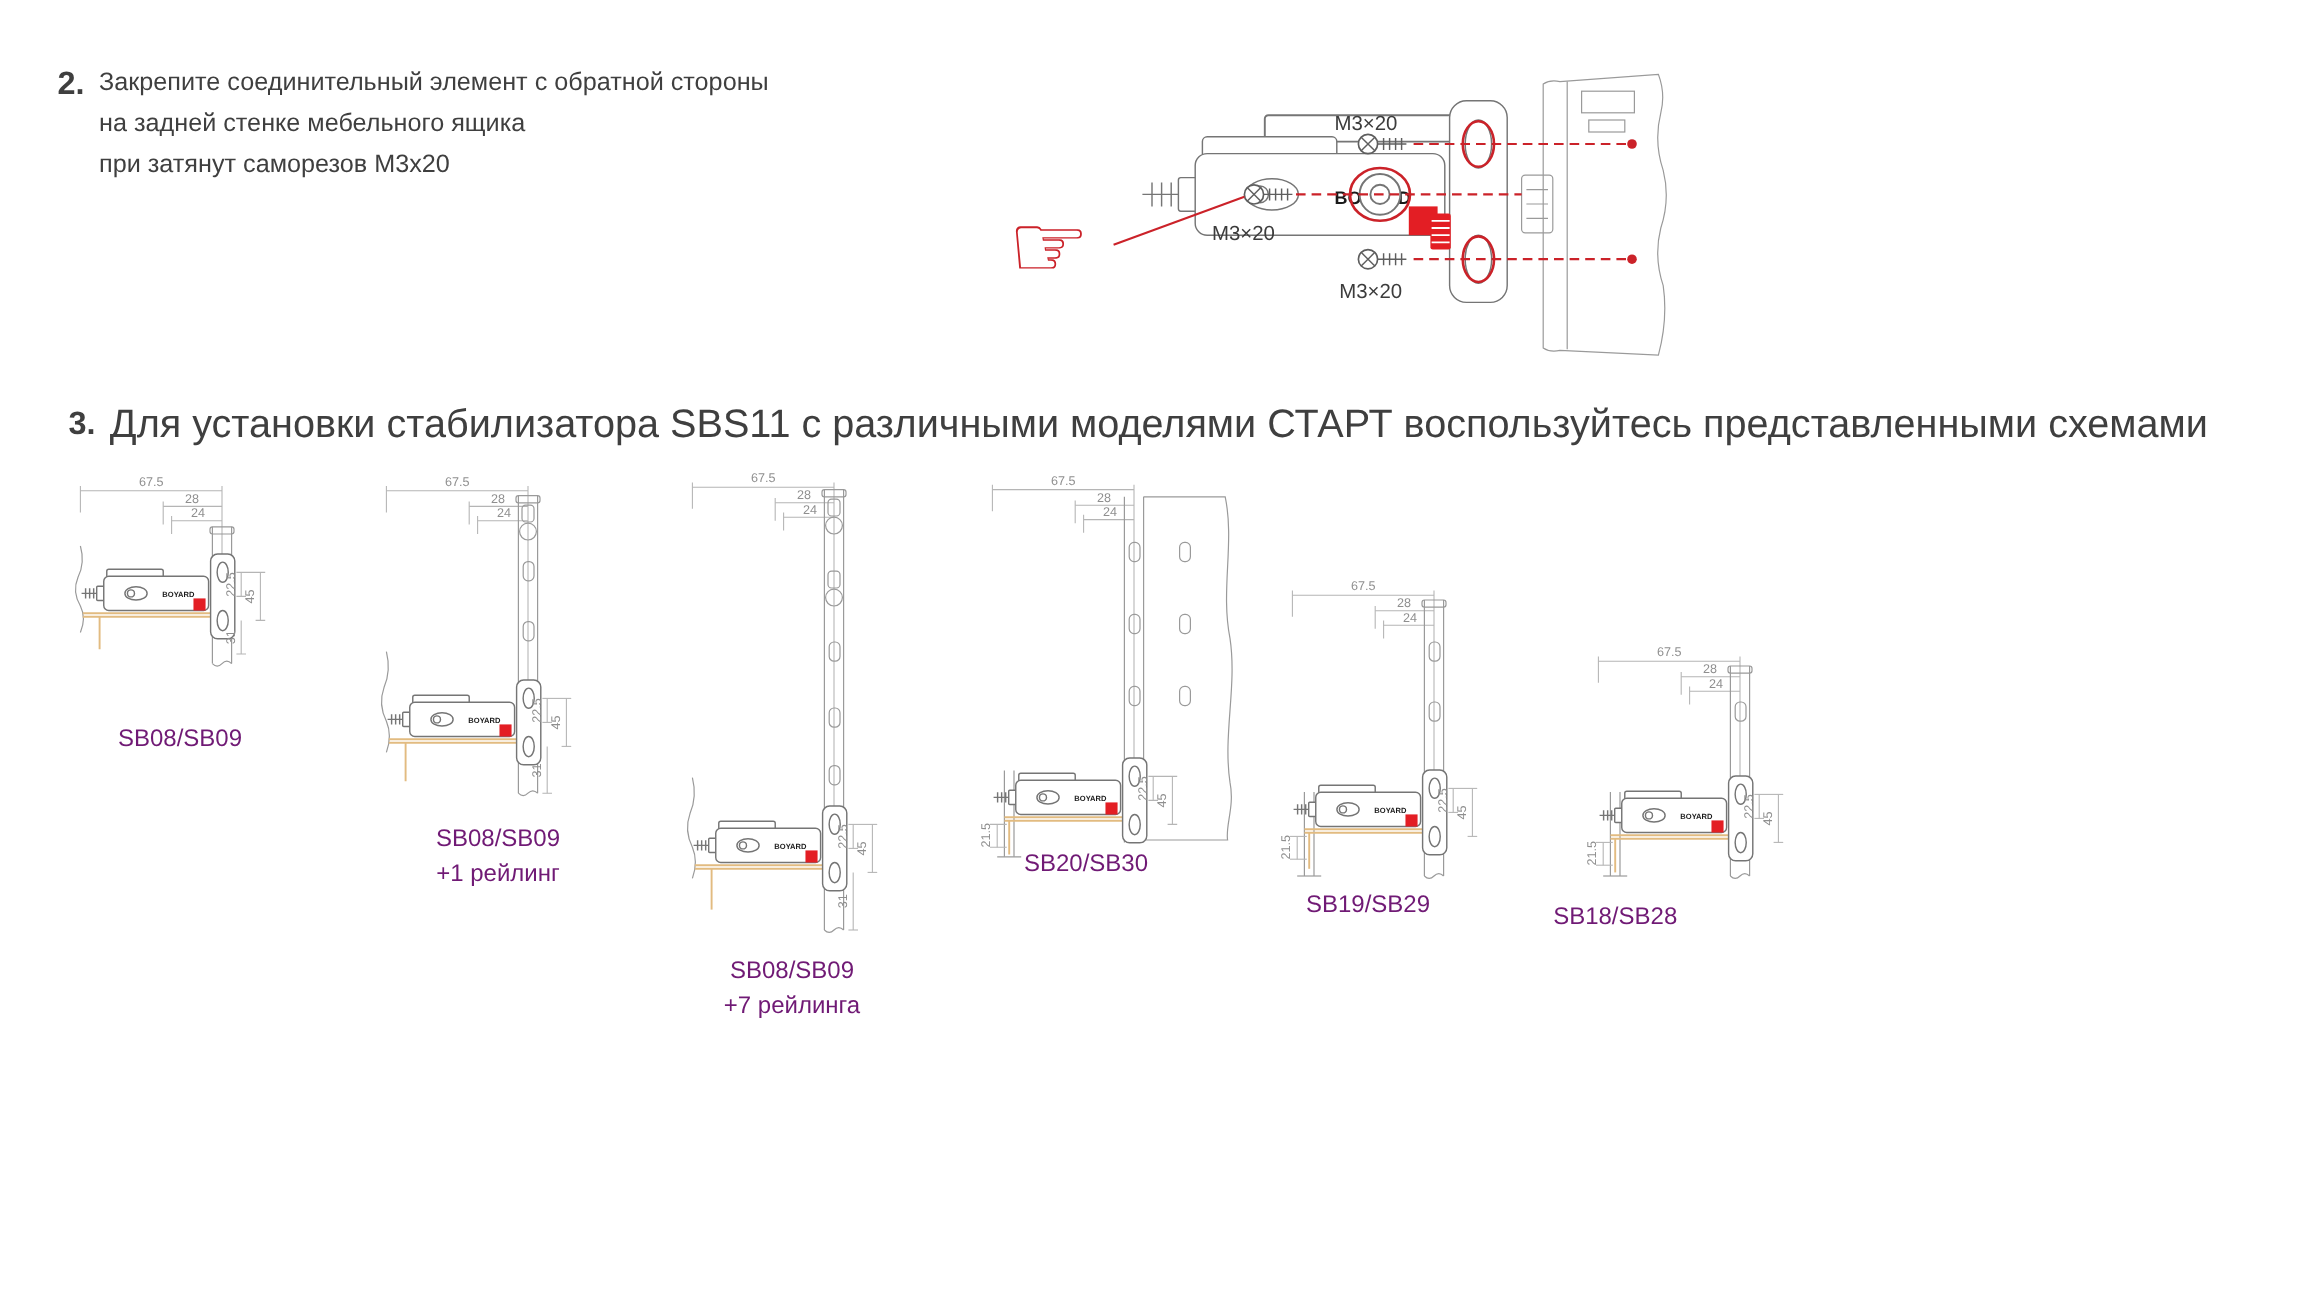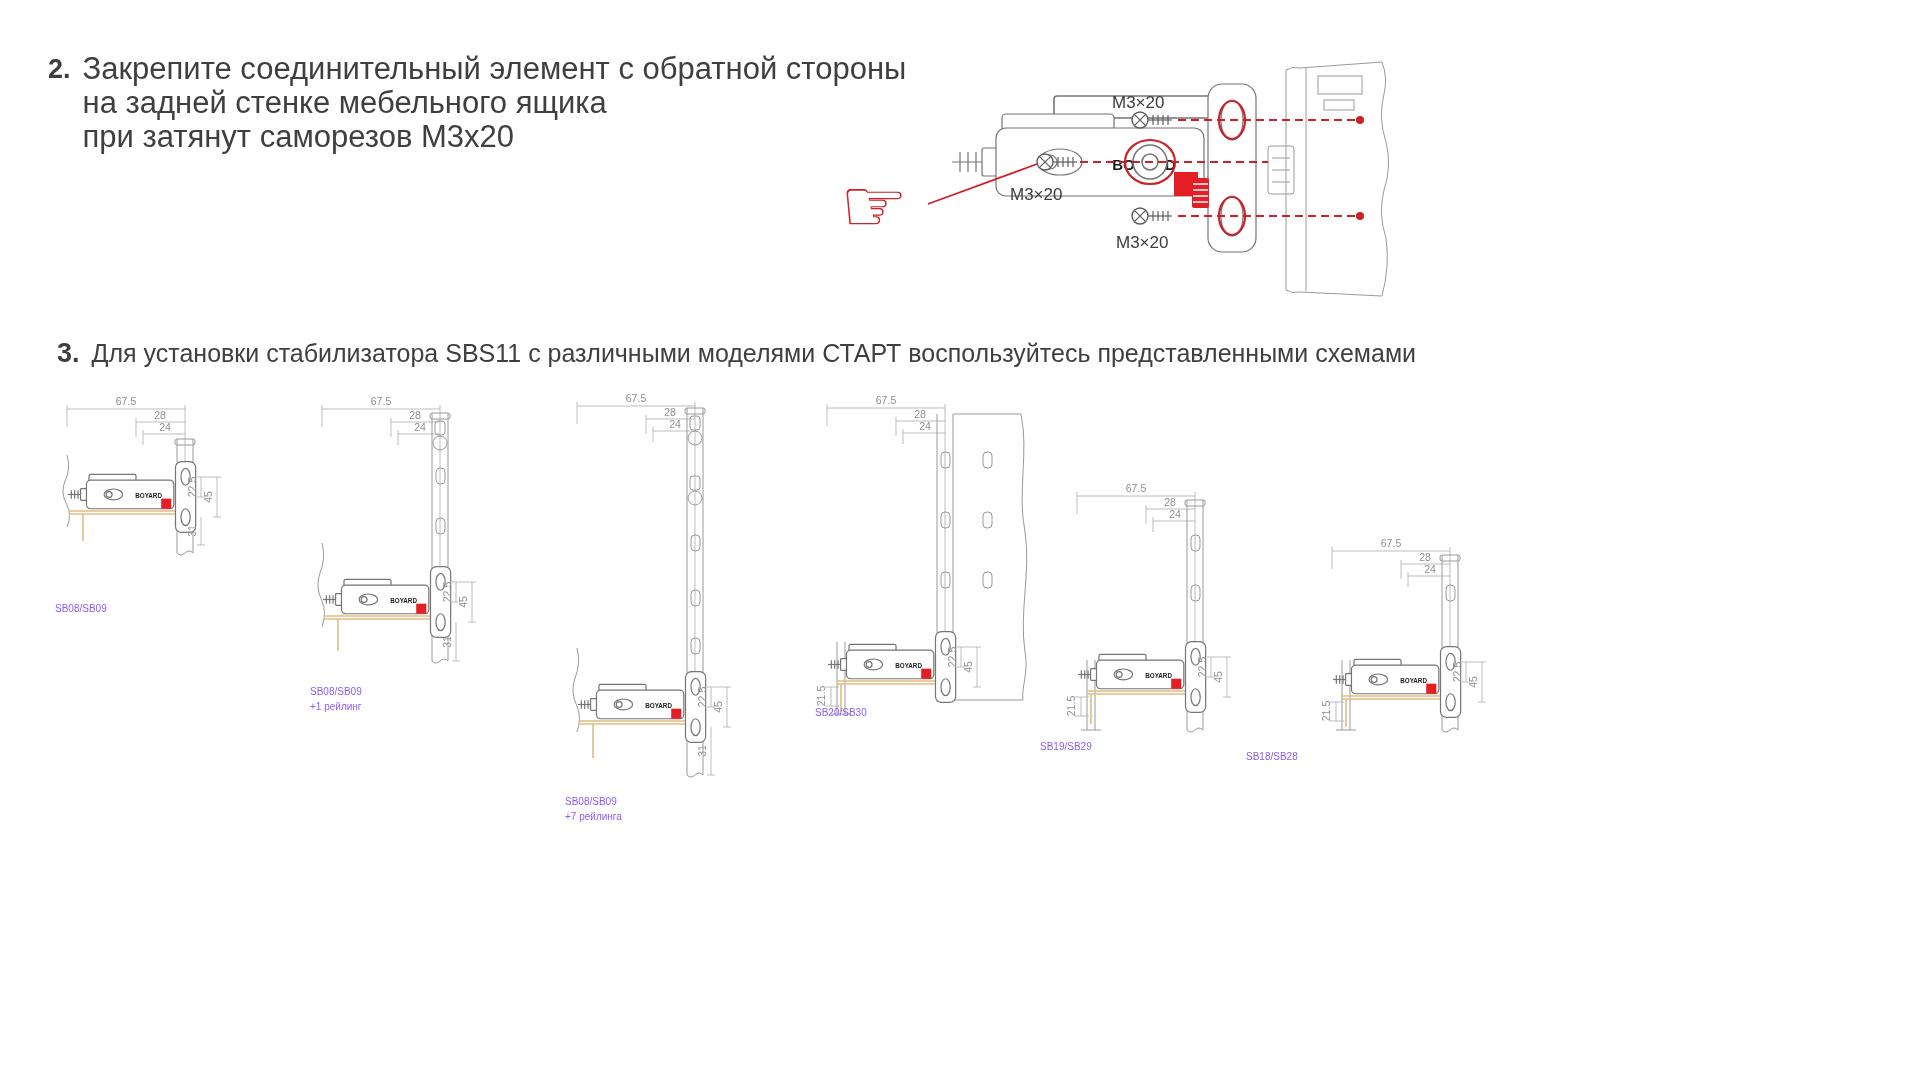--- a/index.html
+++ b/index.html
@@ -6,26 +6,26 @@
     --accent-red:#cb2229; --device-red:#e31e24; --tan:#e2bb80;
     --text:#3f3f3f; --dim-line:#b5b5b5; --drawing-line:#9a9a9a;
   }
   *{margin:0;padding:0;box-sizing:border-box}
   html,body{width:1920px;height:1080px;background:#fff;overflow:hidden;
     font-family:"Liberation Sans",sans-serif;color:var(--text);position:relative}
   .abs{position:absolute}
   
   .step{position:absolute;display:flex;gap:12px;align-items:flex-start}
   .step-num{font-weight:bold;font-size:27px;line-height:34px}
-  .step-lines p{font-size:31px;line-height:34px}
+  .step-lines p{font-size:21px;line-height:34px}
   .warning{margin-top:9px}
   .warning p{font-size:25px;line-height:35px;color:var(--accent-red)}
-  .step3-text{font-size:25px;line-height:34px}
+  .step3-text{font-size:33px;line-height:34px}
   
-  .cap{position:absolute;font-size:10px;line-height:1.45;color:#8b5cf6}
+  .cap{position:absolute;text-align:center;font-size:20px;line-height:1.45;color:#701a75}
   
   svg text{font-family:"Liberation Sans",sans-serif}
   .dev line,.dev rect,.dev ellipse,.dev circle{fill:#fff;stroke:#757575;stroke-width:1.2;vector-effect:non-scaling-stroke}
   .dev line{fill:none}
   .redfill{fill:var(--device-red)}
   .brand{font-size:7.5px;font-weight:bold;fill:#1a1a1a}
   .dev2{fill:#fff;stroke:#757575;stroke-width:1.6}
   .panel line,.panel path,.panel rect,.panel circle{stroke:var(--drawing-line);stroke-width:1;fill:none}
   .tan line{stroke:var(--tan);stroke-width:1.6}
   .dim line{stroke:var(--dim-line);stroke-width:0.9}

